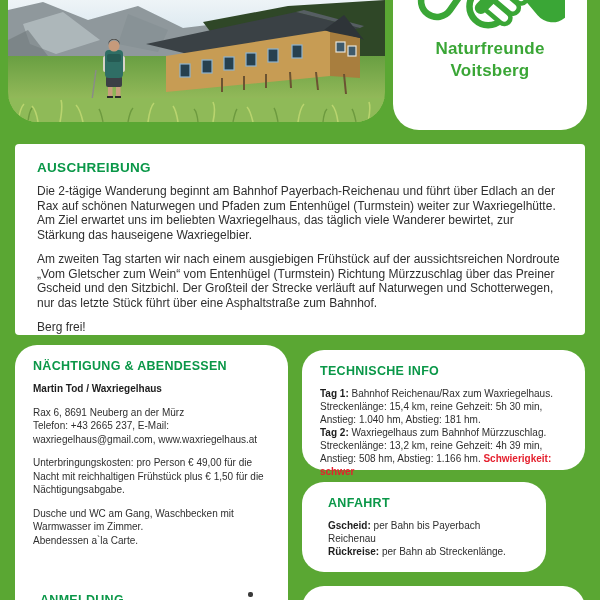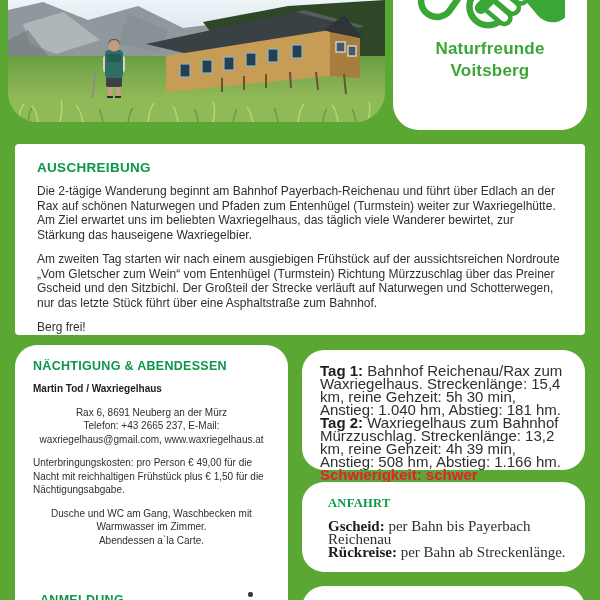--- a/index.html
+++ b/index.html
@@ -13,31 +13,31 @@
   #logo-card{position:absolute;left:393px;top:-40px;width:194px;height:170px;background:#fff;border-radius:26px;overflow:hidden;}
   #logo-icon{position:absolute;left:22px;top:-2px;}
   .brand-text{position:absolute;left:0;width:194px;text-align:center;color:#3aa636;font-weight:bold;font-size:17px;line-height:22px;letter-spacing:.2px;}
   #brand1{top:78px;} #brand2{top:100px;}
 
   
   .h{color:#0a9748;font-weight:bold;font-size:12.5px;letter-spacing:.3px;margin:0 0 9px 0;}
   .h.big{font-size:13.5px;}
   .body-txt{color:#2f2f2f;font-size:12px;line-height:14.5px;}
   .small-txt{color:#2f2f2f;font-size:10px;line-height:13.5px;}
-  .tech-txt{color:#2f2f2f;font-size:15px;line-height:13px;}
+  .tech-txt{color:#2f2f2f;font-size:10px;line-height:13px;}
   .b{font-weight:bold;color:#1d1d1d;}
   .red{color:#e5202e;font-weight:bold;}
-  .prelines{white-space:pre-line;text-align:center;}
+  .prelines{white-space:pre-line;}
   .gap{height:10px;}
 
   
   #main-card{left:15px;top:144px;width:570px;height:191px;border-radius:4px;padding:16px 22px;}
   #left-card{left:15px;top:345px;width:273px;height:287px;padding:14px 18px;}
   #tech-card{left:302px;top:350px;width:283px;height:120px;padding:14px 18px;}
-  #anfahrt-card{left:302px;top:482px;width:283px;height:90px;padding:14px 18px 14px 26px;font-family:Liberation Serif, serif;}
+  #anfahrt-card{left:302px;top:482px;width:244px;height:90px;padding:14px 18px 14px 26px;}
   #anmeldung-card{left:15px;top:581px;width:273px;height:80px;padding:12px 18px 12px 25px;}
   #storno-card{left:302px;top:586px;width:283px;height:80px;padding:12px 18px 12px 26px;}
   #anmeldung-card .h,#storno-card .h{margin:0;}
   .dot{position:absolute;left:233px;top:11px;width:5px;height:5px;background:#3a3a3a;border-radius:2px;}
 </style>
 </head>
 <body>
 
 <div id="page">
 
@@ -173,20 +173,21 @@
 Telefon: +43 2665 237, E-Mail:
 waxriegelhaus@gmail.com, www.waxriegelhaus.at</div>
     <div class="gap"></div>
     <div class="small-txt">Unterbringungskosten: pro Person € 49,00 für die Nacht mit reichhaltigen Frühstück plus € 1,50 für die Nächtigungsabgabe.</div>
     <div class="gap"></div>
     <div class="small-txt prelines">Dusche und WC am Gang, Waschbecken mit Warmwasser im Zimmer.
 Abendessen a`la Carte.</div>
   </div>
 
   <div class="card" id="tech-card">
+    <div class="h">TECHNISCHE INFO</div>
     <div class="tech-txt"><span class="b">Tag 1:</span><span> Bahnhof Reichenau/Rax zum Waxriegelhaus. Streckenlänge: 15,4 km, reine Gehzeit: 5h 30 min, Anstieg: 1.040 hm, Abstieg: 181 hm.</span><br><span class="b">Tag 2:</span><span> Waxriegelhaus zum Bahnhof Mürzzuschlag. Streckenlänge: 13,2 km, reine Gehzeit: 4h 39 min, Anstieg: 508 hm, Abstieg: 1.166 hm. </span><span class="red">Schwierigkeit: schwer</span></div>
   </div>
 
   <div class="card" id="anfahrt-card">
     <div class="h">ANFAHRT</div>
     <div class="tech-txt"><span class="b">Gscheid:</span><span> per Bahn bis Payerbach Reichenau</span><br><span class="b">Rückreise:</span><span> per Bahn ab Streckenlänge.</span></div>
   </div>
 
   <div class="card" id="anmeldung-card">
     <div class="h">ANMELDUNG</div>

